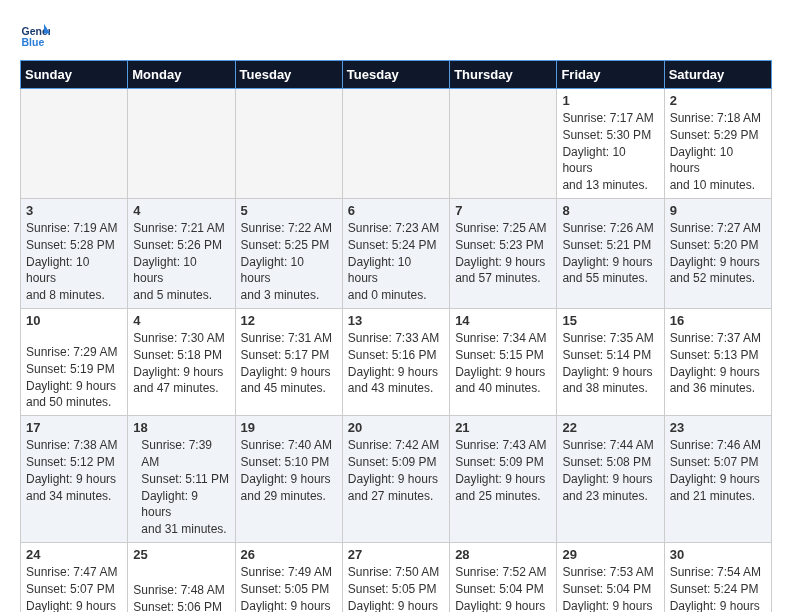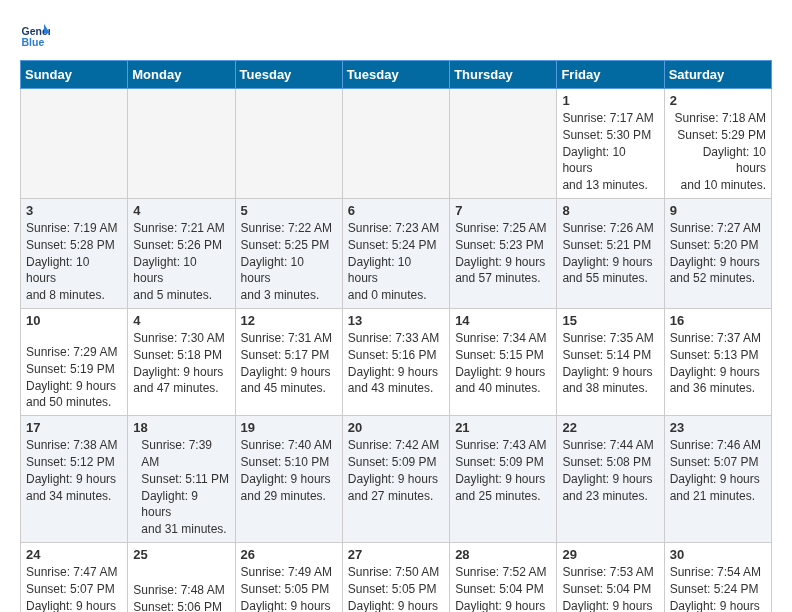--- a/index.html
+++ b/index.html
@@ -36,21 +36,21 @@
     .location {
       font-size: 16px;
       color: #555;
     }
     table {
       width: 100%;
       border-collapse: collapse;
       table-layout: fixed;
     }
     th {
-      background-color: #0369a1;
+      background-color: #0f172a;
       color: white;
       padding: 6px 4px;
       font-size: 13px;
       font-weight: bold;
       text-align: left;
       border: 1px solid #5599e0;
     }
     td {
       border: 1px solid #ccc;
       vertical-align: top;
@@ -116,21 +116,21 @@
         <td class="empty"></td>
         <td>
           <span class="day-num">1</span>
           <div class="day-info" style="white-space: pre-line;">Sunrise: 7:17 AM
 Sunset: 5:30 PM
 Daylight: 10 hours
 and 13 minutes.</div>
         </td>
         <td>
           <span class="day-num">2</span>
-          <div class="day-info" style="white-space: pre-line; text-align: right;">Sunrise: 7:18 AM
+          <div class="day-info" style="white-space: pre-line;">Sunrise: 7:18 AM
 Sunset: 5:29 PM
 Daylight: 10 hours
 and 10 minutes.</div>
         </td>
       </tr>
       <tr>
         <td class="alt-row">
           <span class="day-num">3</span>
           <div class="day-info" style="white-space: pre-line;">Sunrise: 7:19 AM
 Sunset: 5:28 PM

